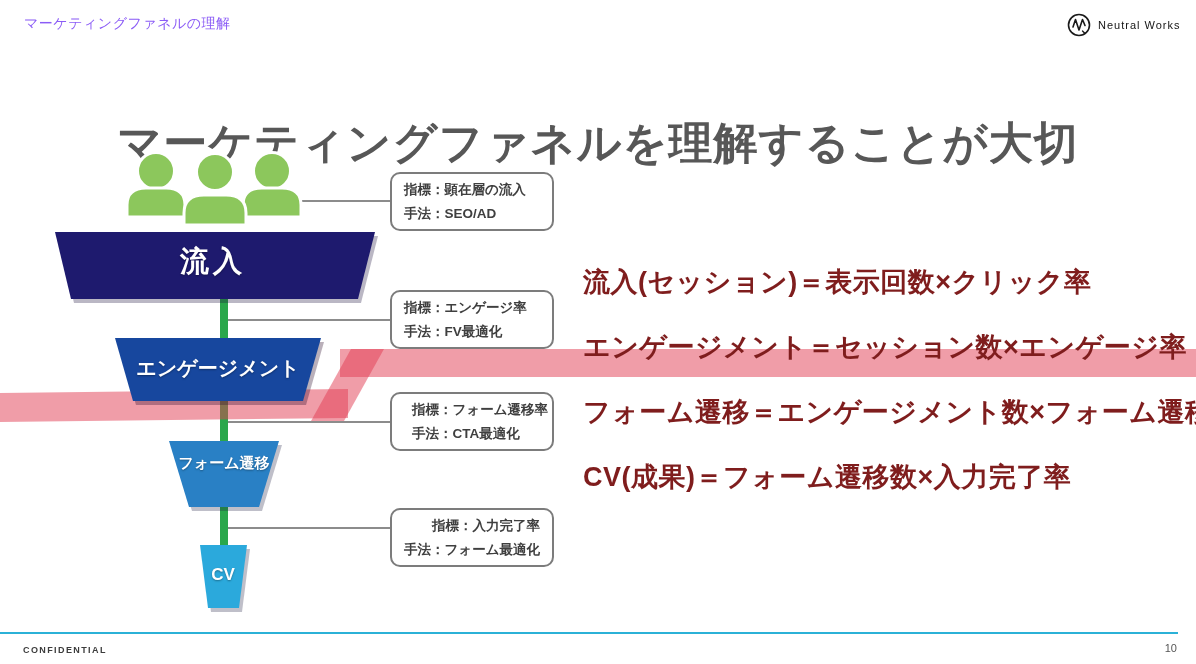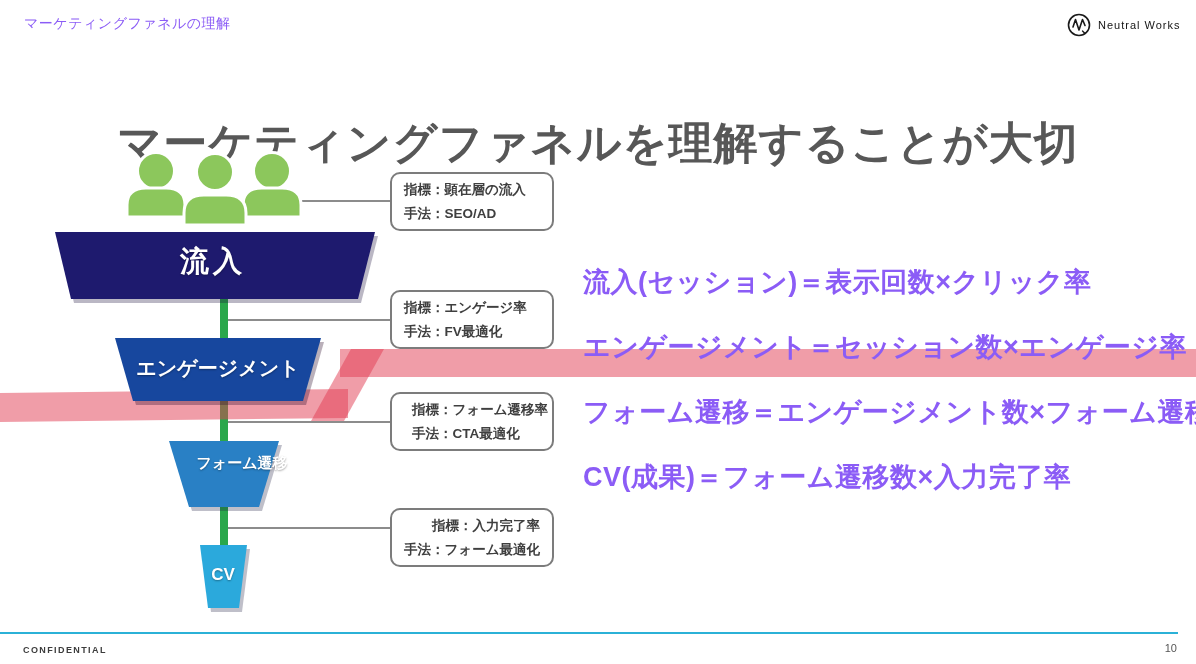--- a/index.html
+++ b/index.html
@@ -27,38 +27,38 @@
     text-align: center; font-size: 44px; font-weight: 800;
     color: #575757; letter-spacing: 1px; white-space: nowrap; margin-top: 48px;
   }
   .diagram { position: absolute; left: 0; top: 0; }
   .stage-label {
     position: absolute; color: #ffffff; font-weight: bold;
     text-align: center; text-shadow: 0 1px 2px rgba(0,0,0,.35);
   }
   .stage-label.s0 { left: 53px;  top: 243px; width: 320px; font-size: 29px; line-height: 36px; letter-spacing: 4px; }
   .stage-label.s1 { left: 115px; top: 356px; width: 206px; font-size: 20px; line-height: 25px; }
-  .stage-label.s2 { left: 187px; top: 453px; width: 110px; font-size: 15px; line-height: 19px; }
+  .stage-label.s2 { left: 169px; top: 453px; width: 110px; font-size: 15px; line-height: 19px; }
   .stage-label.s3 { left: 198px; top: 564px; width: 50px;  font-size: 17px; line-height: 22px; }
   .callout {
     position: absolute; left: 390px; width: 164px; height: 59px;
     background: #ffffff; border: 2px solid #7c7c7c; border-radius: 10px;
     padding: 7px 12px 6px 12px;
     display: flex; flex-direction: column; justify-content: space-between;
   }
   .callout .line {
     font-size: 13.5px; font-weight: bold; color: #3f3f3f; white-space: nowrap;
   }
   .callout.c0 { top: 172px; }
   .callout.c1 { top: 290px; }
   .callout.c2 { top: 392px; padding-left: 20px; }
   .callout.c3 { top: 508px; align-items: flex-end; }
   .formula {
     position: absolute; left: 583px; font-size: 27px; font-weight: bold;
-    color: #8b5cf6; white-space: nowrap; letter-spacing: 0.5px;
+    color: #7f1d1d; white-space: nowrap; letter-spacing: 0.5px;
   }
   .formula.f0 { top: 264px; }
   .formula.f1 { top: 329px; }
   .formula.f2 { top: 394px; }
   .formula.f3 { top: 459px; }
   .footer-line {
     position: absolute; left: 0; top: 632px; width: 1178px; height: 2px;
     background: #2bb1d7;
   }
   .confidential {

